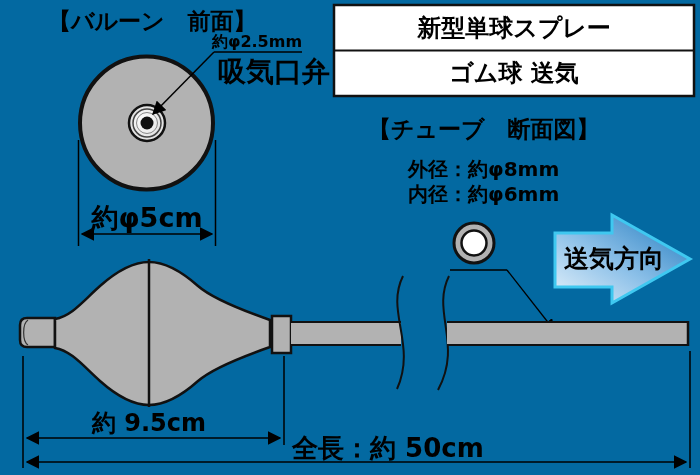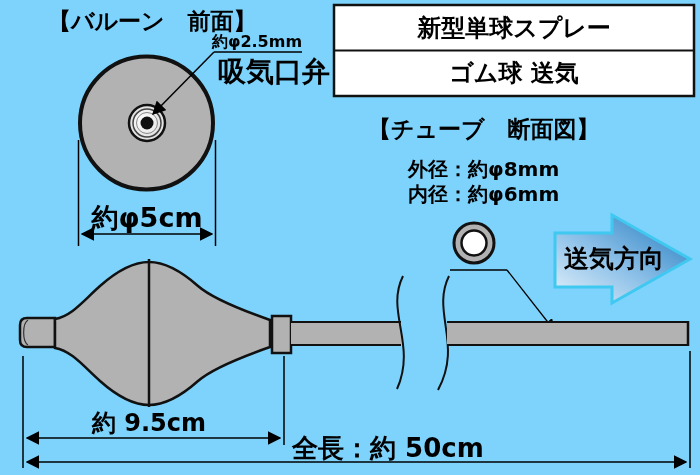--- a/index.html
+++ b/index.html
@@ -1,16 +1,16 @@
 <!DOCTYPE html>
 <html><head>
 <meta charset="utf-8">
 <style>
   html,body{margin:0;padding:0;background:#ffffff;}
-  #stage{position:relative;width:700px;height:475px;background:#7dd3fc;overflow:hidden;
+  #stage{position:relative;width:700px;height:475px;background:#0369a1;overflow:hidden;
          font-family:"DejaVu Sans",sans-serif;}
   svg text{font-family:"DejaVu Sans","Liberation Sans",sans-serif;fill:#000000;}
   .ttl{font-size:23px;font-weight:700;}
   .big{font-size:28px;font-weight:700;}
   .dim{font-weight:600;}
 </style>
 </head>
 <body>
 
 <div id="stage">

